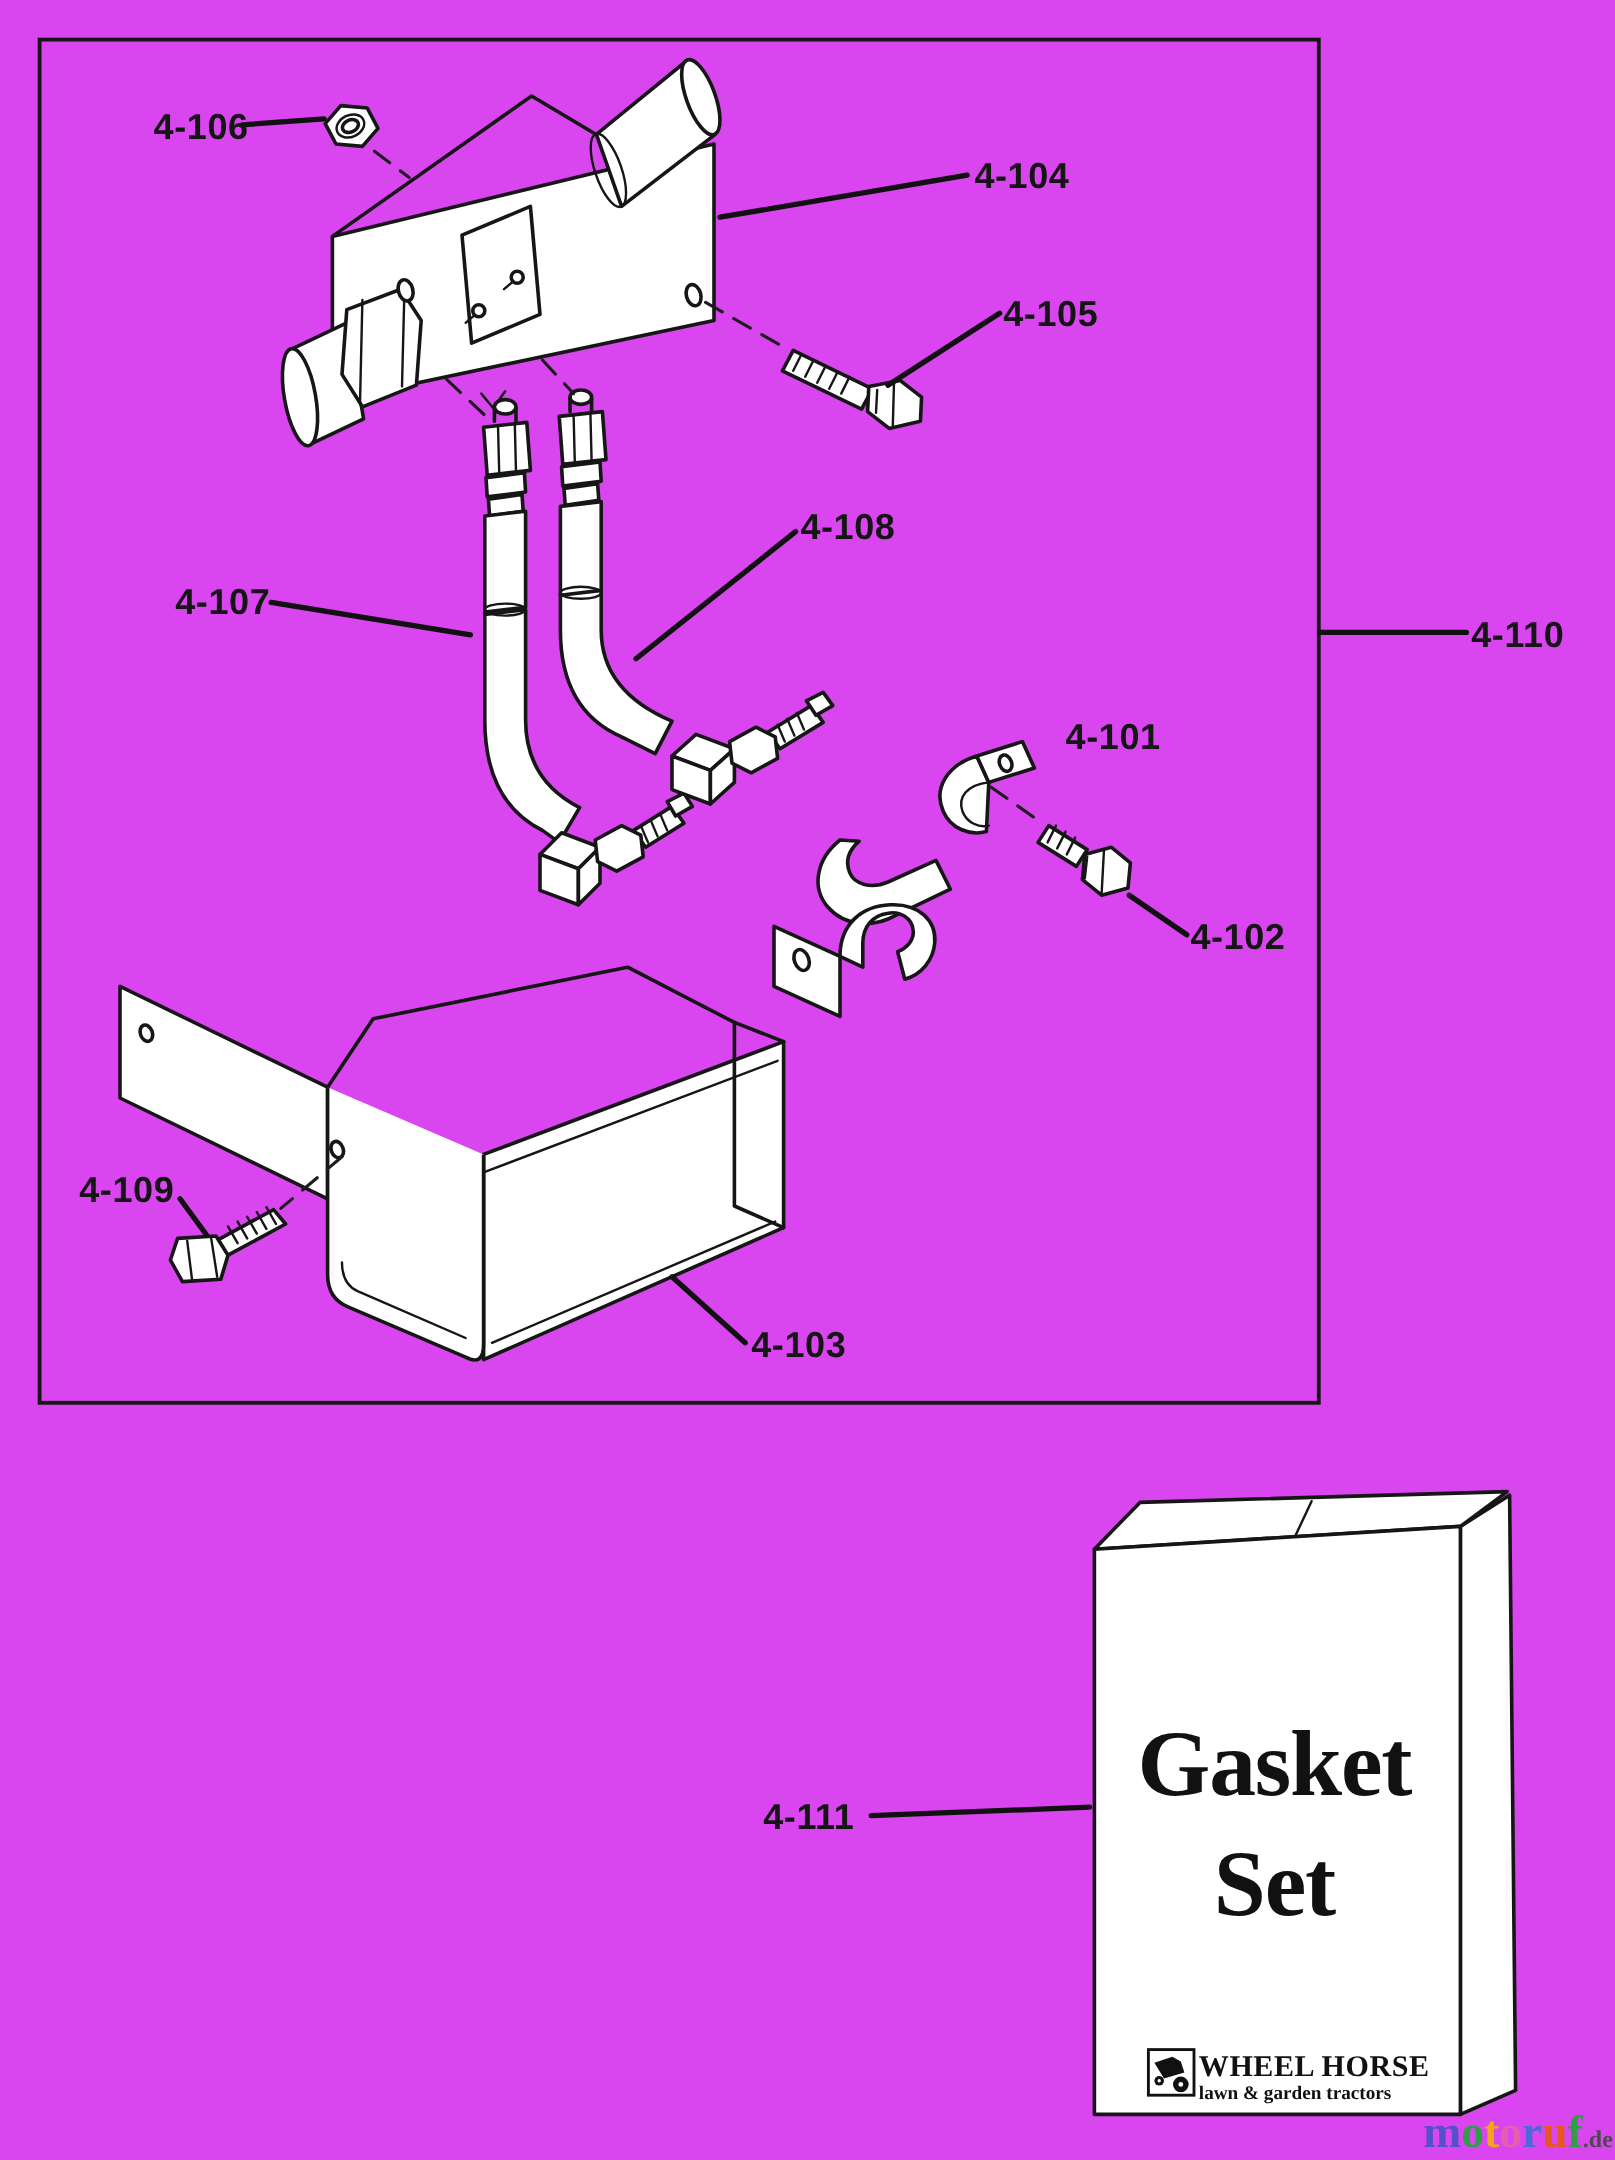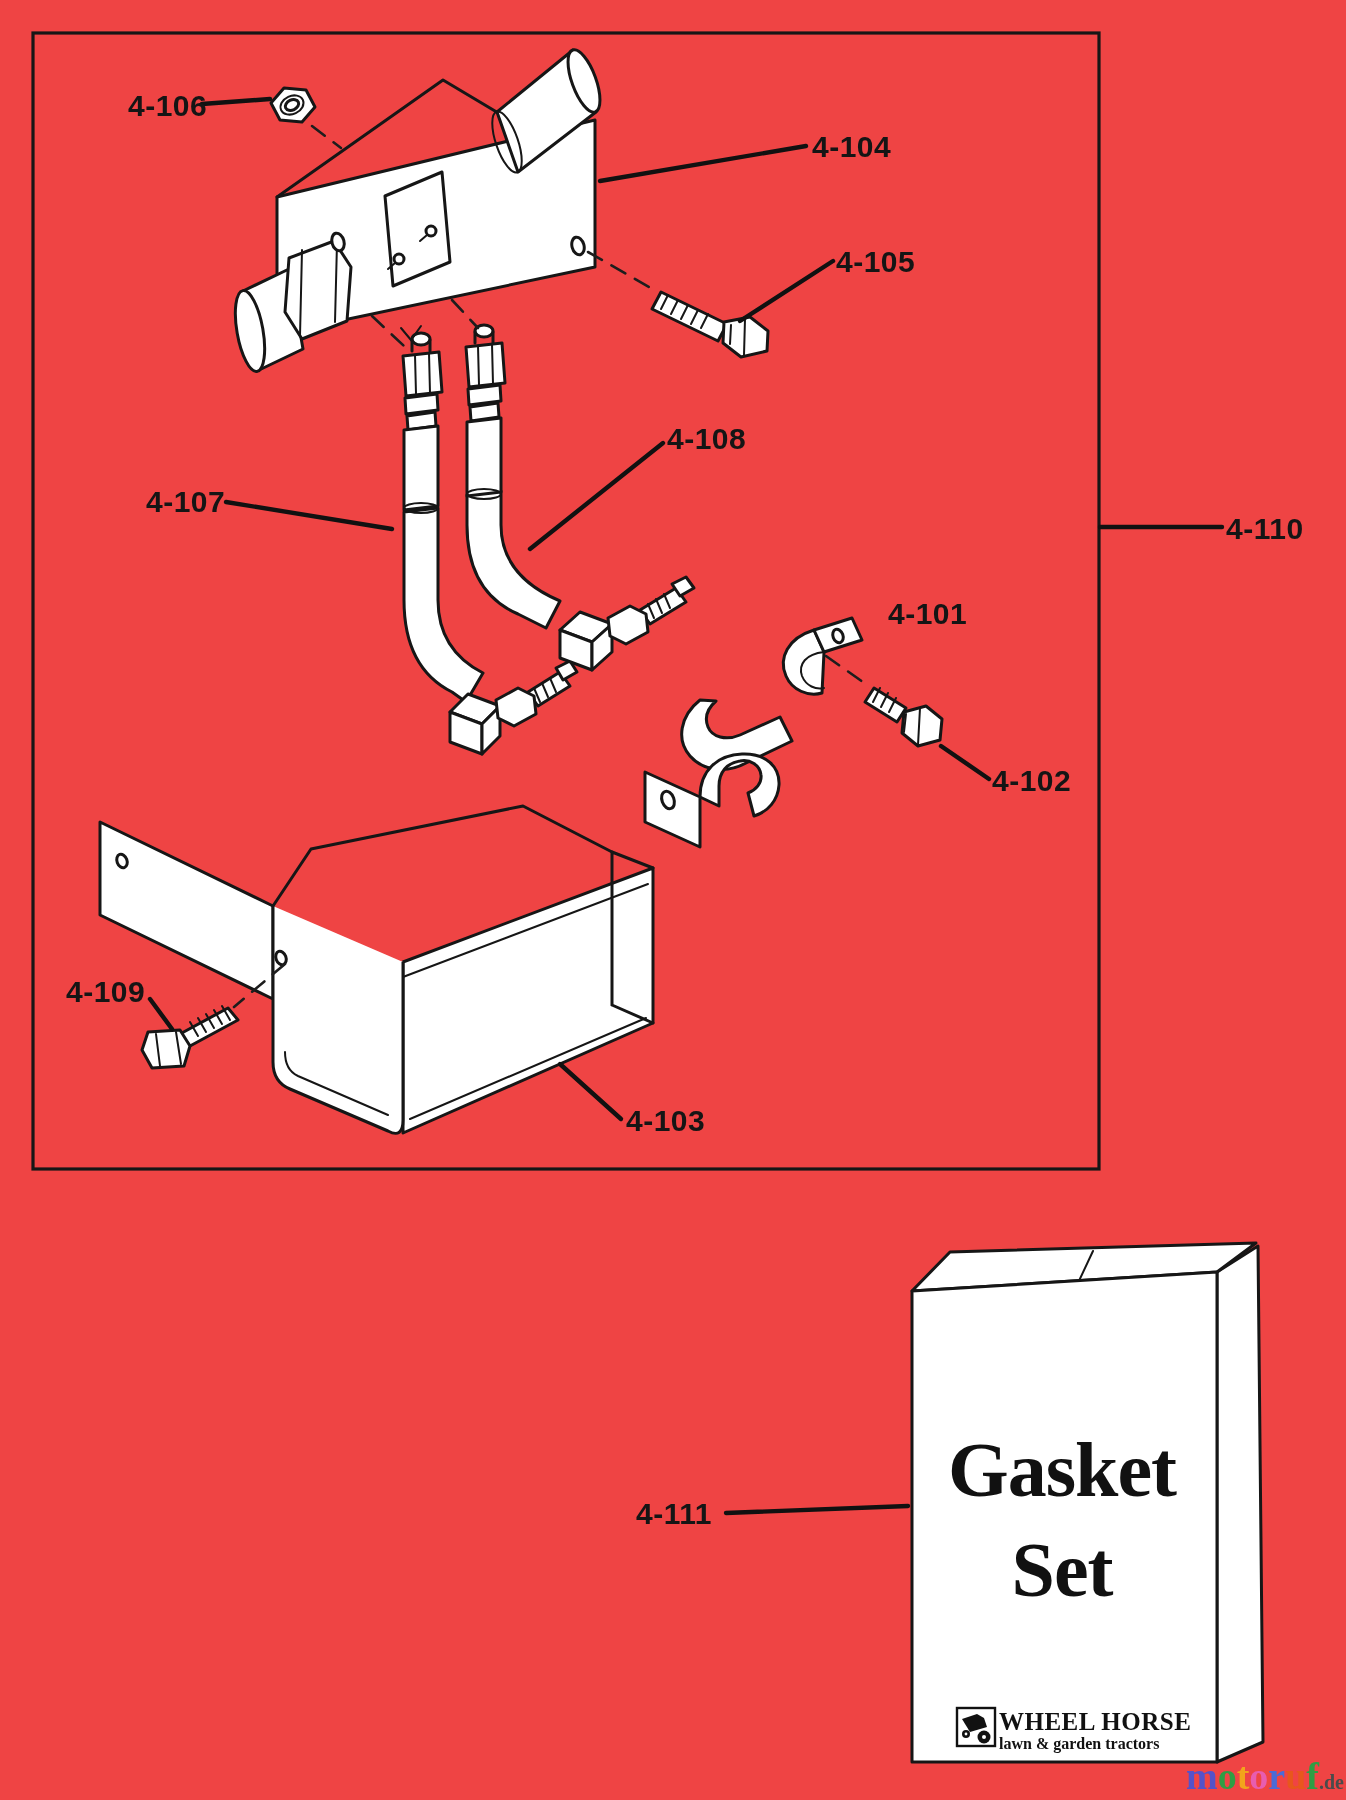--- a/index.html
+++ b/index.html
@@ -1,16 +1,16 @@
 <!DOCTYPE html>
 <html><head>
 <meta charset="utf-8">
 <style>
   html,body{margin:0;padding:0;background:#ffffff;}
-  .page{position:relative;width:1346px;height:1800px;background:#ef4444;overflow:hidden;
+  .page{position:relative;width:1346px;height:1800px;background:#d946ef;overflow:hidden;
         font-family:"Liberation Sans",sans-serif;}
   svg{position:absolute;left:0;top:0;}
   .ln{fill:none;stroke:#161616;stroke-width:3;stroke-linecap:round;stroke-linejoin:round;}
   .lnw{fill:#ffffff;stroke:#161616;stroke-width:3;stroke-linejoin:round;}
   .thin{fill:none;stroke:#161616;stroke-width:2;stroke-linecap:round;}
   .dash{fill:none;stroke:#1d1d1d;stroke-width:2.6;stroke-dasharray:16 11;stroke-linecap:round;}
   .leader{fill:none;stroke:#111;stroke-width:4.4;stroke-linecap:round;}
   .callout{font-family:"Liberation Sans",sans-serif;font-weight:bold;font-size:30px;
            fill:#151515;letter-spacing:0.5px;}
   .gasket-title{font-family:"Liberation Serif",serif;font-weight:bold;font-size:78px;

